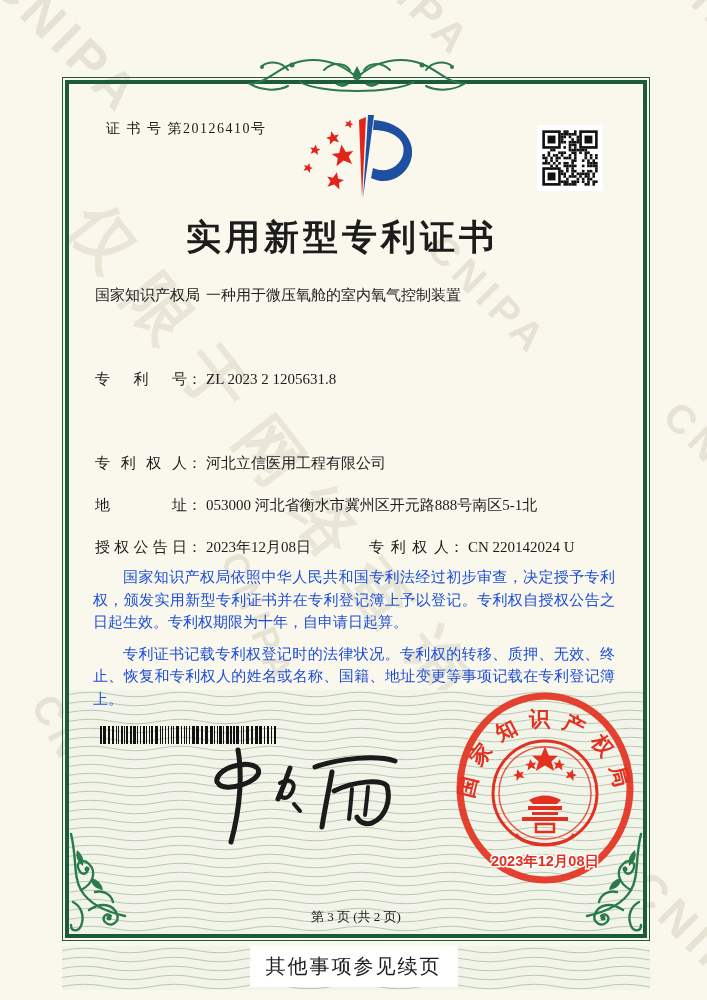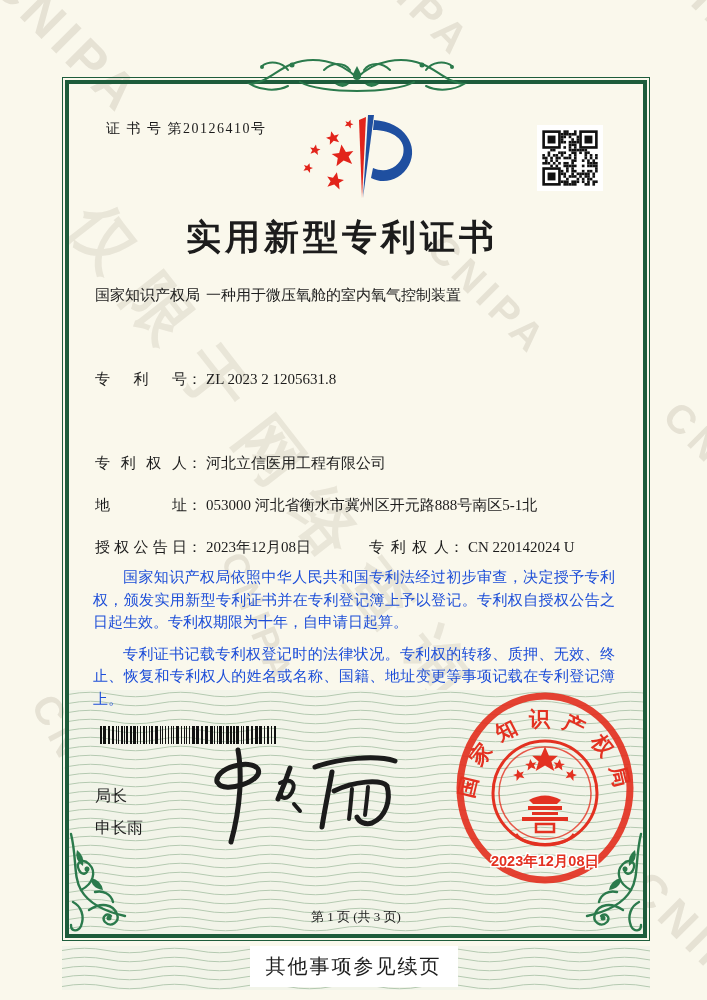--- a/index.html
+++ b/index.html
@@ -360,24 +360,20 @@
         <rect x="151" y="0" width="2" height="18"></rect>
         <rect x="155" y="0" width="3" height="18"></rect>
         <rect x="159" y="0" width="3" height="18"></rect>
         <rect x="164" y="0" width="1" height="18"></rect>
         <rect x="167" y="0" width="2" height="18"></rect>
         <rect x="171" y="0" width="1" height="18"></rect>
         <rect x="174" y="0" width="2" height="18"></rect>
       </g>
   </svg>
 
-  <div class="officer">
-    <div>局长</div>
-    <div>申长雨</div>
-  </div>
 
   <svg class="sig" width="212" height="112" viewBox="0 0 212 112">
     <g fill="none" stroke="#1b1b1b" stroke-width="5" stroke-linecap="round" stroke-linejoin="round">
       <path d="M24,44 C21,30 58,20 65,31 C71,43 31,56 25,45"></path>
       <path d="M45,12 C49,34 48,68 38,104"></path>
       <path d="M97,30 C93,42 89,52 85,61"></path>
       <path d="M87,45 C97,40 104,44 99,54 C94,63 85,61 89,52" stroke-width="4"></path>
       <path d="M101,66 l6,7" stroke-width="4"></path>
       <path d="M122,29 C146,20 184,17 202,23"></path>
       <path d="M139,34 C135,56 131,75 129,89"></path>
@@ -435,16 +431,16 @@
       <path d="M28,60 C36,58 44,62 46,70"></path>
     </g>
     <g fill="#2B7A4C">
       <circle cx="20" cy="37" r="2.5"></circle>
         <circle cx="42" cy="86" r="2.5"></circle>
       <path d="M24,46 q10,2 12,12 q-12,-2 -12,-12 z"></path>
       <path d="M10,18 q8,6 6,16 q-9,-6 -6,-16 z"></path>
     </g>
   </svg>
 
-  <div class="page-num">第 1 页 (共 3 页)</div>
+  <div class="page-num">第 3 页 (共 2 页)</div>
   <div class="note">其他事项参见续页</div>
 
 </div>
 
 </body></html>

